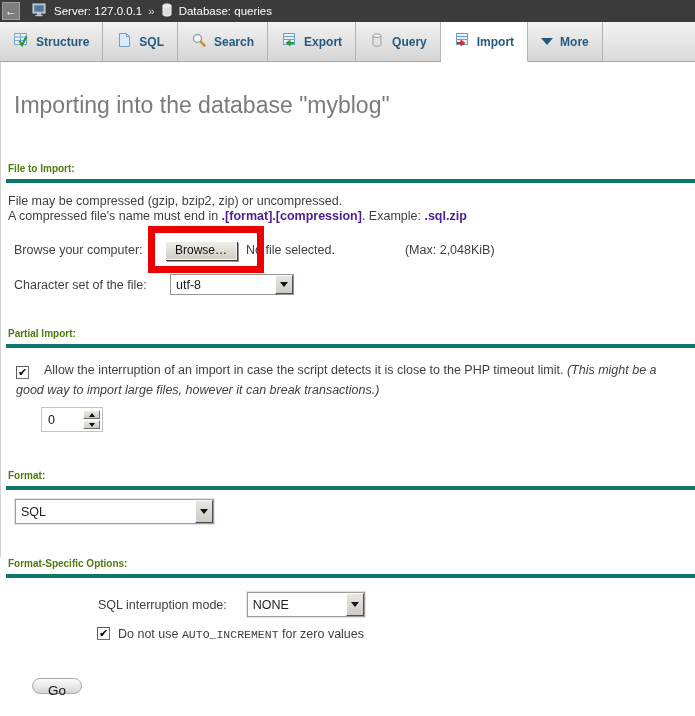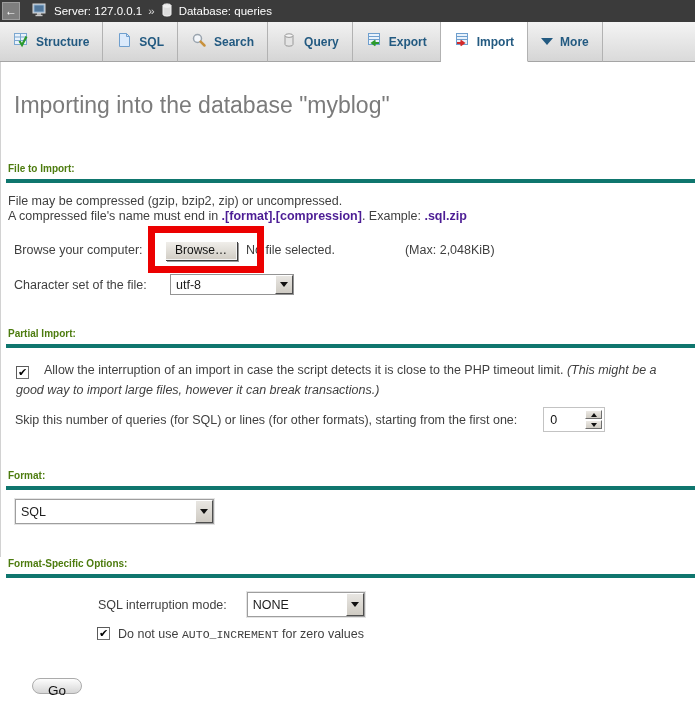--- a/index.html
+++ b/index.html
@@ -170,36 +170,36 @@
       <svg width="16" height="16" viewBox="0 0 16 16">
         <circle cx="6.5" cy="6.5" r="4" fill="#f3f6fa" stroke="#9aa4ae" stroke-width="1.5"></circle>
         <line x1="9.6" y1="9.6" x2="13.5" y2="13.5" stroke="#c8913c" stroke-width="2.5" stroke-linecap="round"></line>
       </svg>
     </span>
     <span>Search</span>
   </div>
   <div class="tab">
     <span class="ico">
       <svg width="16" height="16" viewBox="0 0 16 16">
-        <path d="M4 3.6 v8.8 a4 1.8 0 0 0 8 0 v-8.8" fill="#e4e4e4" stroke="#9a9a9a"></path>
-        <ellipse cx="8" cy="3.6" rx="4" ry="1.8" fill="#f6f6f6" stroke="#9a9a9a"></ellipse>
-      </svg>
-    </span>
-    <span>Query</span>
-  </div>
-  <div class="tab">
-    <span class="ico">
-      <svg width="16" height="16" viewBox="0 0 16 16">
         <rect x="2.5" y="1.5" width="11" height="11" fill="#e9f2fb" stroke="#6f9fce"></rect>
         <line x1="2.5" y1="4.5" x2="13.5" y2="4.5" stroke="#6f9fce"></line>
         <line x1="2.5" y1="7.5" x2="13.5" y2="7.5" stroke="#6f9fce"></line>
         <path d="M13 11 H6.5 M9.5 8.5 L6 11 l3.5 2.5" stroke="#2c9a2c" stroke-width="1.8" fill="none"></path>
       </svg>
     </span>
     <span>Export</span>
+  </div>
+  <div class="tab">
+    <span class="ico">
+      <svg width="16" height="16" viewBox="0 0 16 16">
+        <path d="M4 3.6 v8.8 a4 1.8 0 0 0 8 0 v-8.8" fill="#e4e4e4" stroke="#9a9a9a"></path>
+        <ellipse cx="8" cy="3.6" rx="4" ry="1.8" fill="#f6f6f6" stroke="#9a9a9a"></ellipse>
+      </svg>
+    </span>
+    <span>Query</span>
   </div>
   <div class="tab active">
     <span class="ico">
       <svg width="16" height="16" viewBox="0 0 16 16">
         <rect x="2.5" y="1.5" width="11" height="11" fill="#e9f2fb" stroke="#6f9fce"></rect>
         <line x1="2.5" y1="4.5" x2="13.5" y2="4.5" stroke="#6f9fce"></line>
         <line x1="2.5" y1="7.5" x2="13.5" y2="7.5" stroke="#6f9fce"></line>
         <path d="M3 11 H9.5 M6.5 8.5 L10 11 l-3.5 2.5" stroke="#d42a2a" stroke-width="1.8" fill="none"></path>
       </svg>
     </span>
@@ -243,21 +243,20 @@
 </div>
 
 <div class="section mt-sec2">
   <div class="sechead">Partial Import:</div>
   <div class="row-allow">
     <span class="xchk">
         <span>✔</span>
       </span><span>Allow the interruption of an import in case the script detects it is close to the PHP timeout limit. </span><span class="itnote">(This might be a good way to import large files, however it can break transactions.)</span>
   </div>
   <div class="formrow row-skip">
-    <span>Skip this number of queries (for SQL) or lines (for other formats), starting from the first one:</span>
     <div class="spinner">
       <span class="spin-val">0</span>
       <span class="spin-btns">
         <span class="spin-btn">
             <span class="tri-up-s"></span>
           </span>
         <span class="spin-btn">
             <span class="tri-dn-s"></span>
           </span>
       </span>

